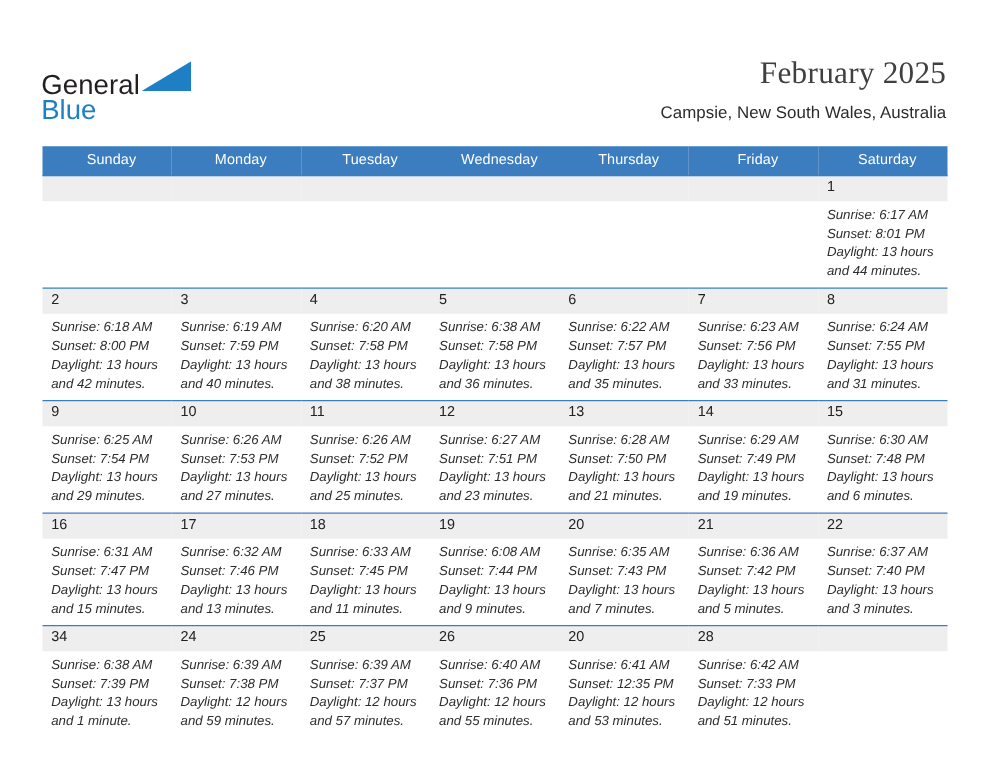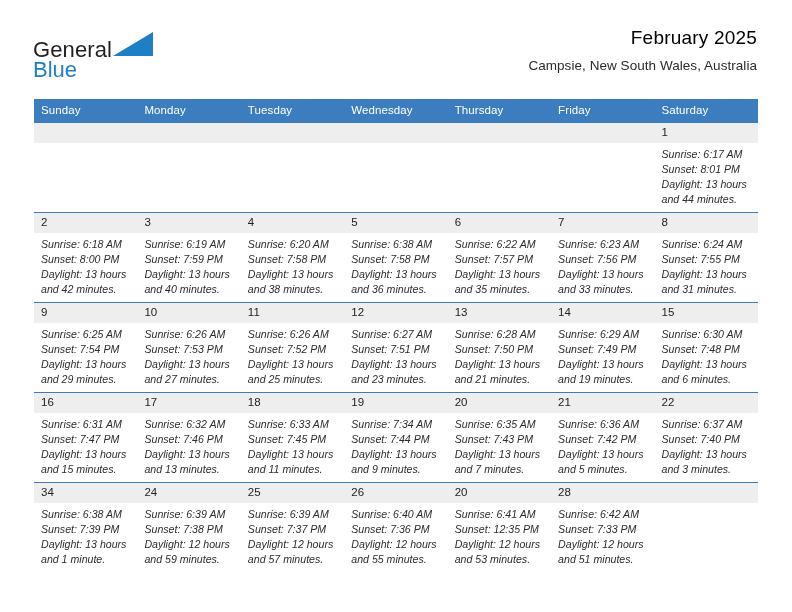--- a/index.html
+++ b/index.html
@@ -11,22 +11,21 @@
     color:#000000;
     overflow:hidden;
   }
   .page { position:relative; width:792px; height:612px; }
 
   
   .header {
     display:flex;
     align-items:flex-start;
     justify-content:space-between;
-    padding:12px 35px 0 33px;
-    margin-top:14px;
+    padding:43px 35px 0 33px;
   }
   .brand { display:block; padding-top:6px; }
   .brand-row1 {
     display:flex; align-items:flex-end;
     line-height:1;
   }
   .brand-general {
     font-size:22px;
     color:#231f20;
     letter-spacing:0.1px;
@@ -38,25 +37,26 @@
     color:#1f7fc4;
     text-align:left;
     display:block;
     line-height:1.05;
     margin-top:-3px;
     padding-right:24px;
     font-weight:400;
   }
   .titles { text-align:right; padding-top:2px; }
   .cal-title {
-    font-size:19px;
+    font-size:25px;
     font-weight:400;
-    color:#000000;
+    color:#404040;
     line-height:1.1;
     letter-spacing:0.2px;
+    font-family:Liberation Serif, serif;
   }
   .cal-sub {
     font-size:13.5px;
     font-weight:400;
     color:#2b2b2b;
     margin-top:9px;
     letter-spacing:0.05px;
   }
 
   
@@ -64,21 +64,21 @@
   table.cal {
     width:724px;
     border-collapse:collapse;
     table-layout:fixed;
   }
   table.cal th {
     background:#3c7dc0;
     color:#ffffff;
     font-size:11.5px;
     font-weight:400;
-    text-align:left;
+    text-align:center;
     padding:5px 0 6px 7px;
     letter-spacing:0.1px;
   }
   table.cal td {
     vertical-align:top;
     border-top:1px solid #3c7dc0;
     padding:0;
     height:90px;
   }
   tr.week-row td { border-top:1px solid #3c7dc0; }
@@ -308,21 +308,21 @@
               <div class="daynum">18</div>
               <div class="details">
                 <div>Sunrise: 6:33 AM</div>
                 <div>Sunset: 7:45 PM</div>
                 <div class="daylight">Daylight: 13 hours and 11 minutes.</div>
               </div>
             </td>
             <td>
               <div class="daynum">19</div>
               <div class="details">
-                <div>Sunrise: 7:34 AM</div>
+                <div>Sunrise: 6:08 AM</div>
                 <div>Sunset: 7:44 PM</div>
                 <div class="daylight">Daylight: 13 hours and 9 minutes.</div>
               </div>
             </td>
             <td>
               <div class="daynum">20</div>
               <div class="details">
                 <div>Sunrise: 6:35 AM</div>
                 <div>Sunset: 7:43 PM</div>
                 <div class="daylight">Daylight: 13 hours and 7 minutes.</div>

